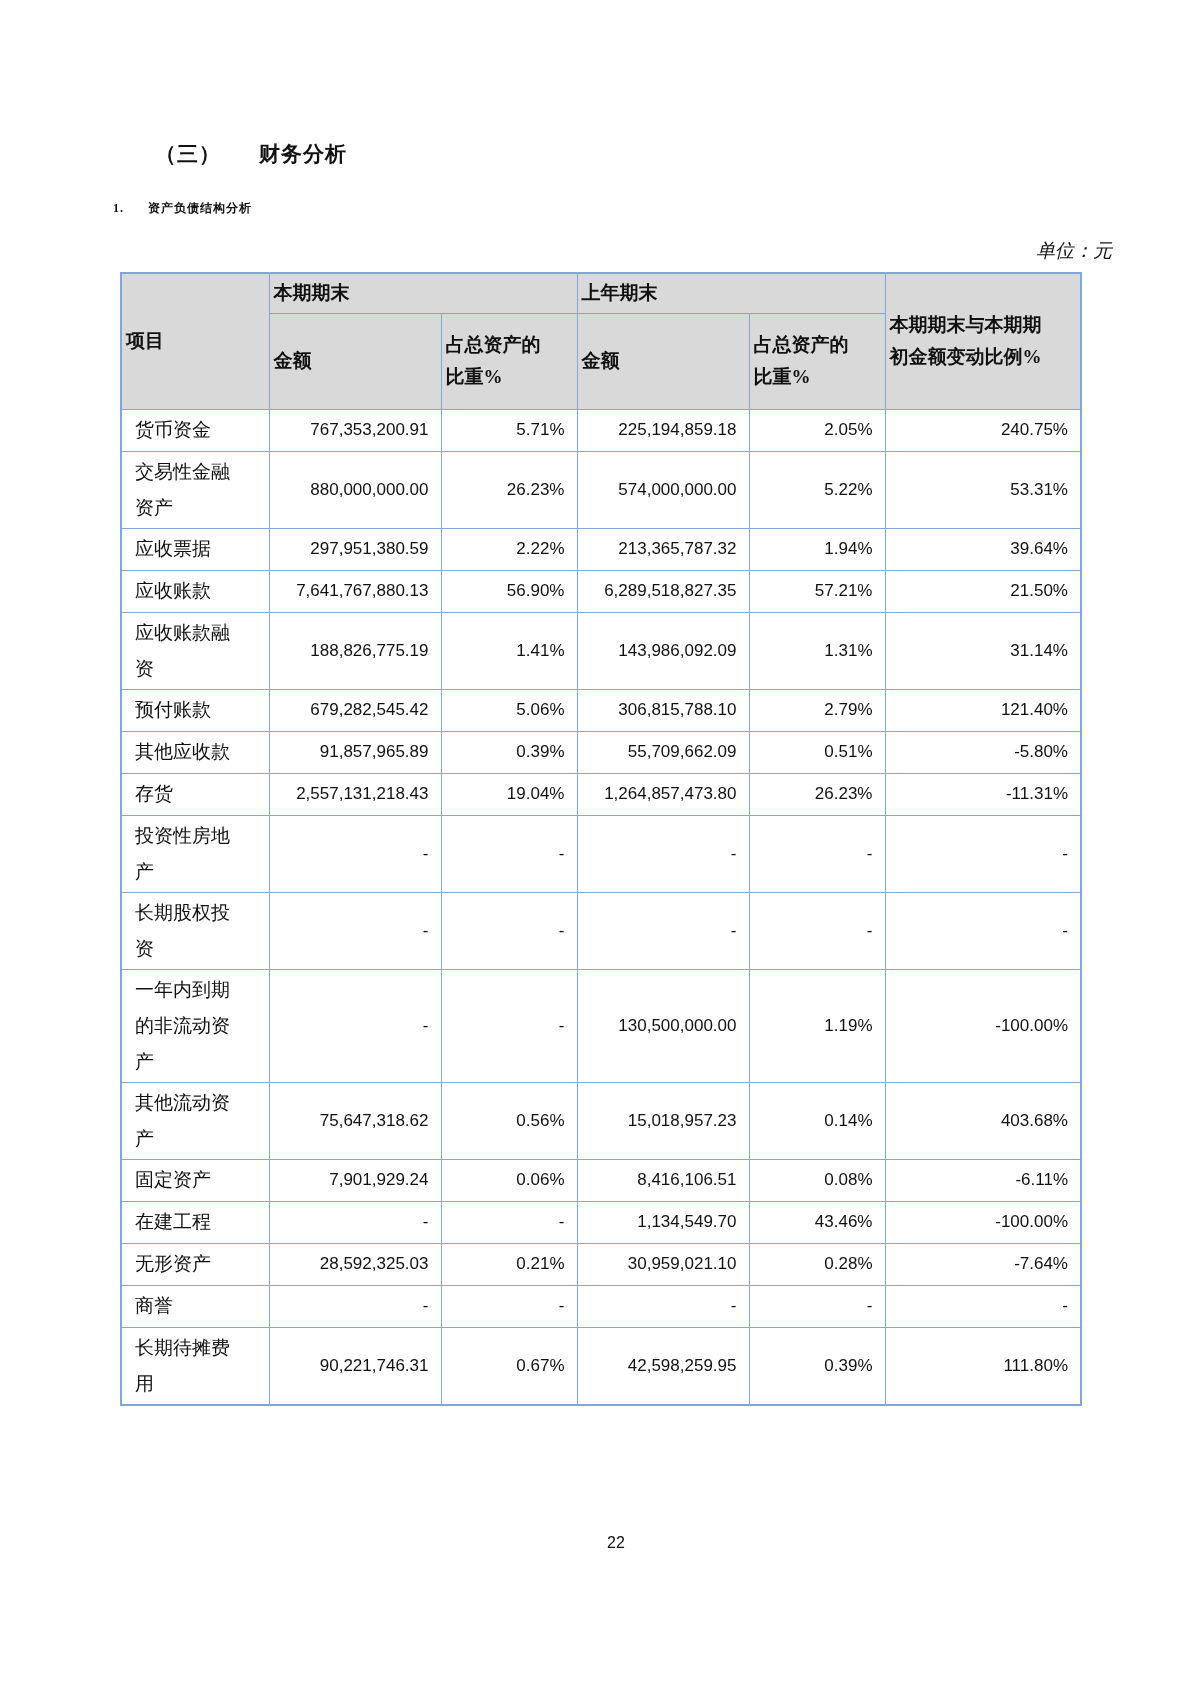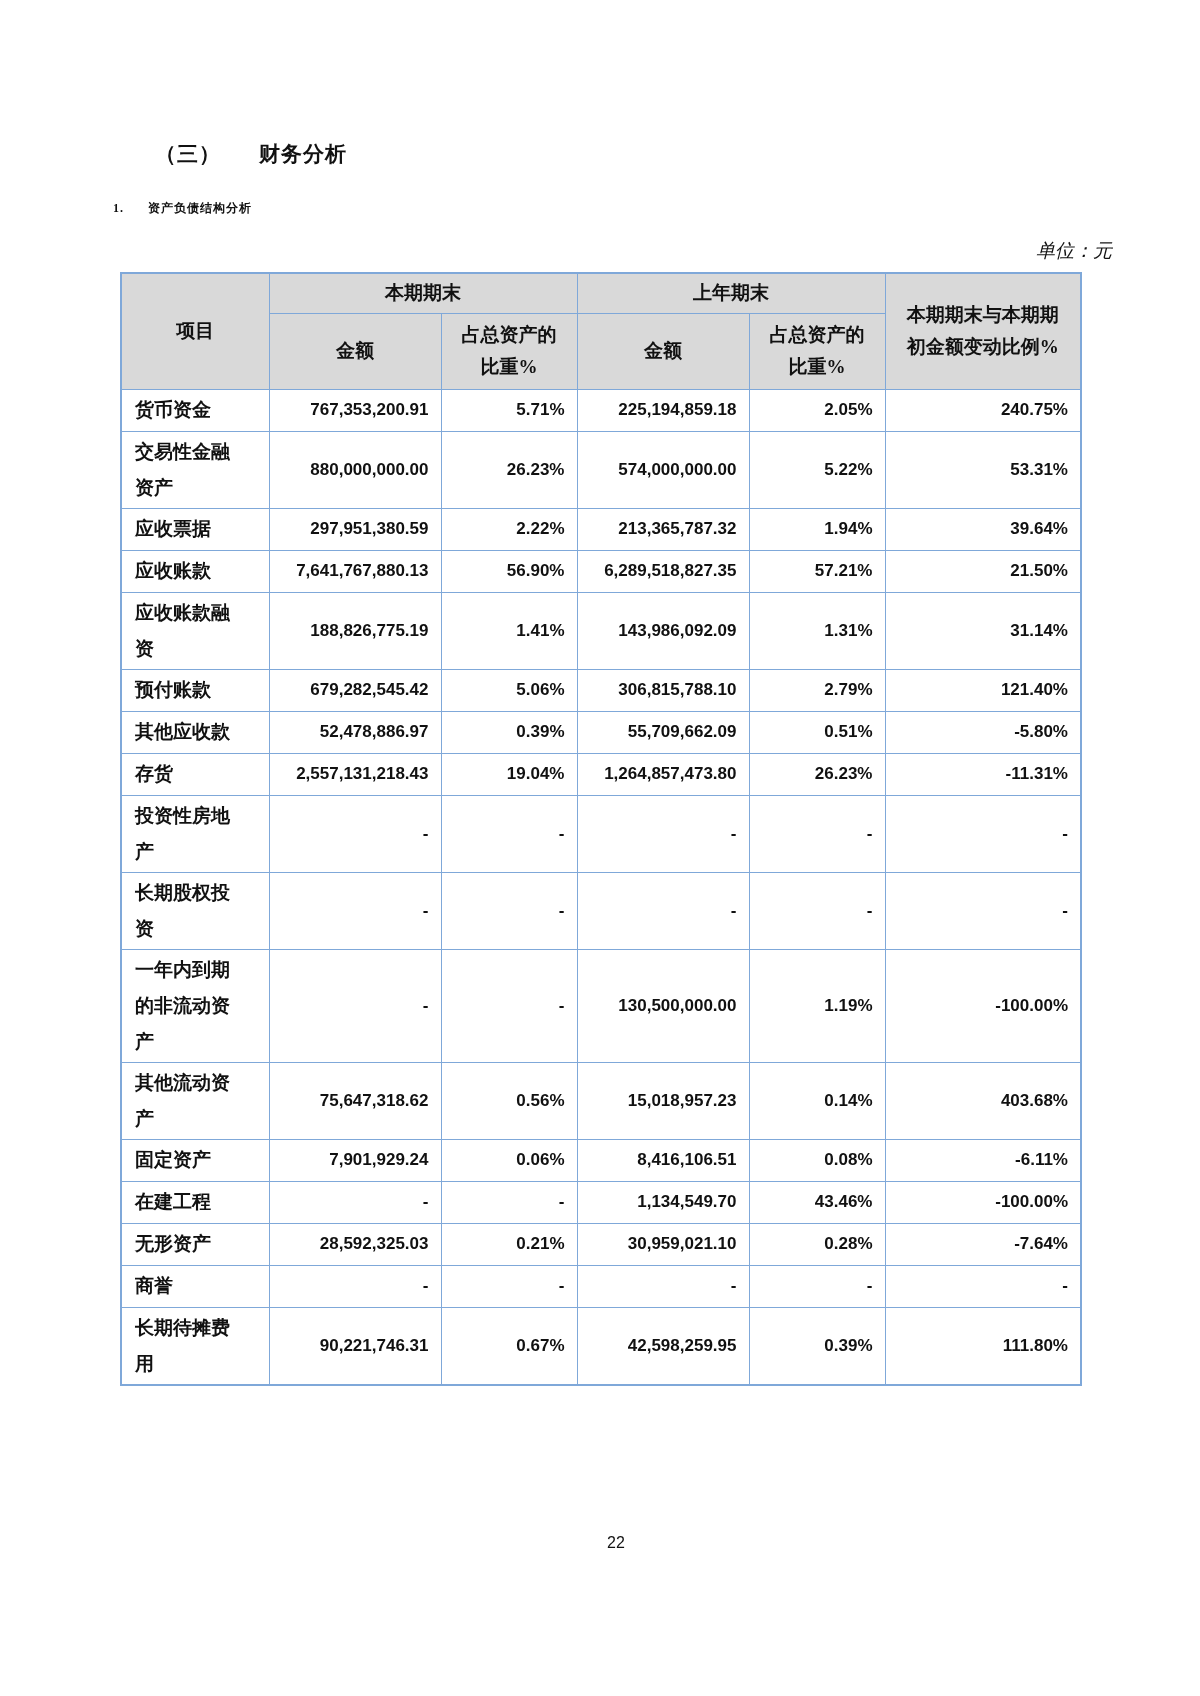--- a/index.html
+++ b/index.html
@@ -54,40 +54,40 @@
   }
   table.fin th, table.fin td{
     border:1px solid var(--border-color);
     vertical-align:middle;
     box-sizing:border-box;
   }
   table.fin thead th{
     background:var(--header-bg);
     font-size:19px;
     font-weight:bold;
-    text-align:center;
+    text-align:left;
     line-height:32px;
     padding:2px 4px;
   }
   tr.hrow1{height:40px;}
-  tr.hrow2{height:76px;}
+  tr.hrow2{height:96px;}
   td.label-cell{
     font-size:19px;
     line-height:36px;
     text-align:left;
     padding:2px 24px 2px 13px;
   }
   td.num-cell{
     font-family:"Liberation Sans", sans-serif;
     font-size:17px;
     line-height:34px;
     text-align:right;
     padding:2px 12px 2px 4px;
   }
-  tbody tr{height:42px;font-weight:bold;}
+  tbody tr{height:42px;}
   .page-number{
     position:absolute;
     top:1534px;
     left:0;
     width:100%;
     text-align:center;
     font-family:"Liberation Sans", sans-serif;
     font-size:16px;
   }
 </style>
@@ -182,21 +182,21 @@
         <tr>
           <td class="label-cell">预付账款</td>
           <td class="num-cell">679,282,545.42</td>
           <td class="num-cell">5.06%</td>
           <td class="num-cell">306,815,788.10</td>
           <td class="num-cell">2.79%</td>
           <td class="num-cell">121.40%</td>
         </tr>
         <tr>
           <td class="label-cell">其他应收款</td>
-          <td class="num-cell">52,478,886.97</td>
+          <td class="num-cell">91,857,965.89</td>
           <td class="num-cell">0.39%</td>
           <td class="num-cell">55,709,662.09</td>
           <td class="num-cell">0.51%</td>
           <td class="num-cell">-5.80%</td>
         </tr>
         <tr>
           <td class="label-cell">存货</td>
           <td class="num-cell">2,557,131,218.43</td>
           <td class="num-cell">19.04%</td>
           <td class="num-cell">1,264,857,473.80</td>

